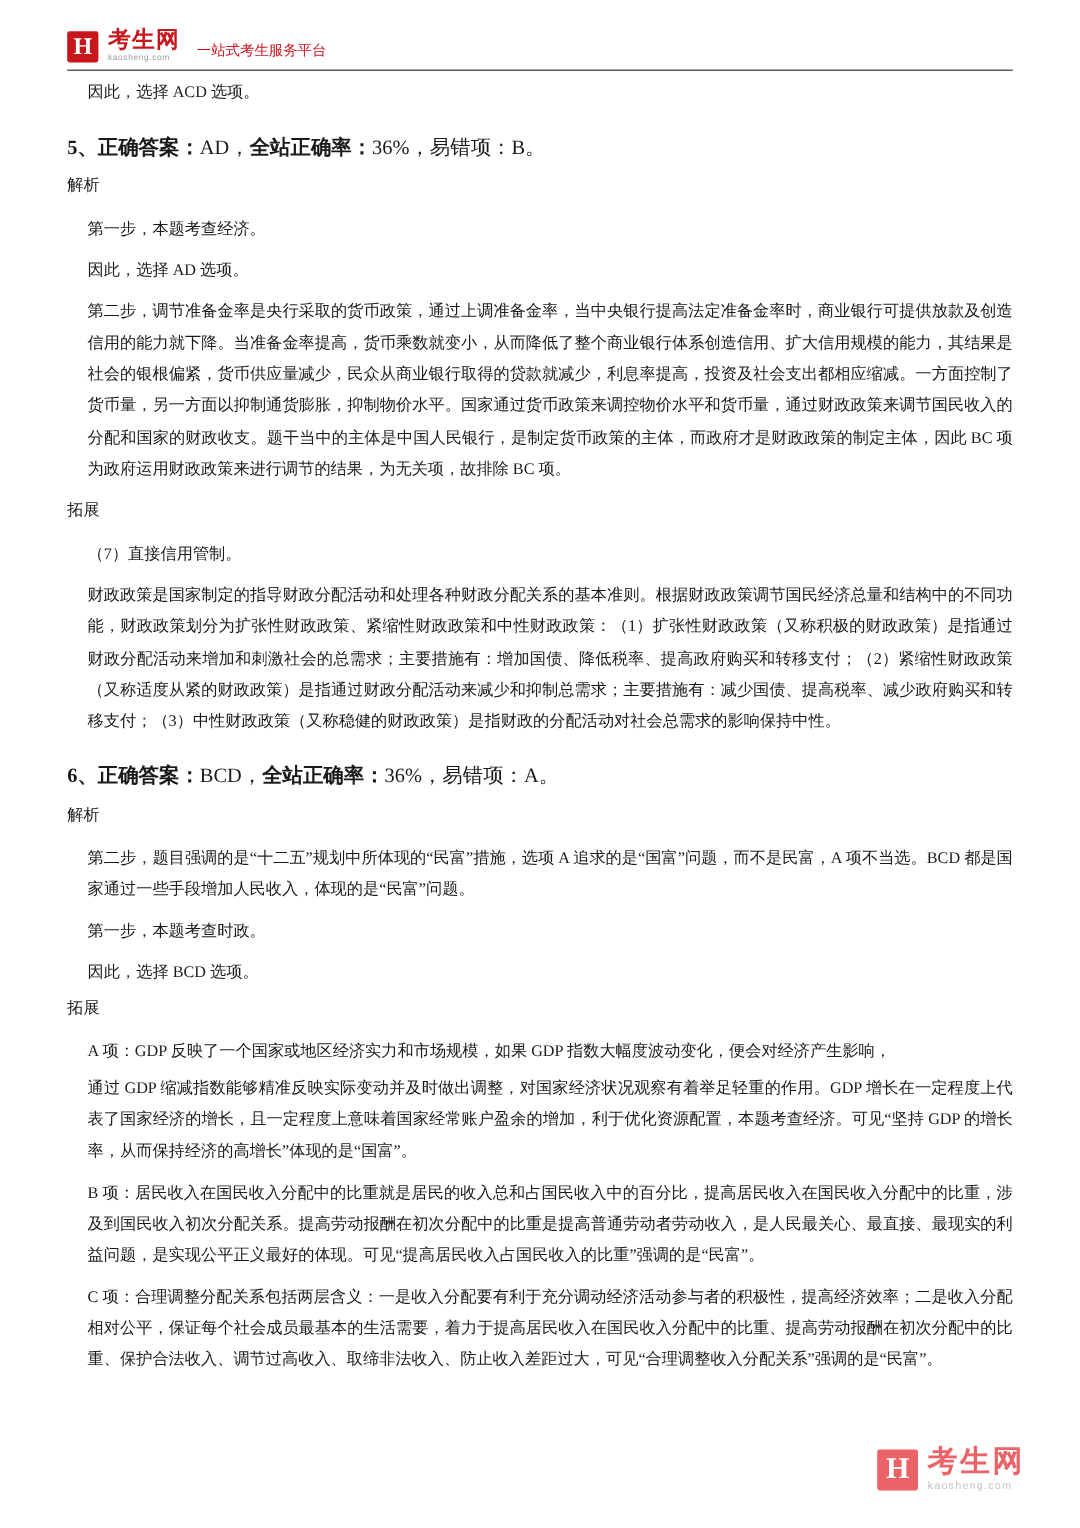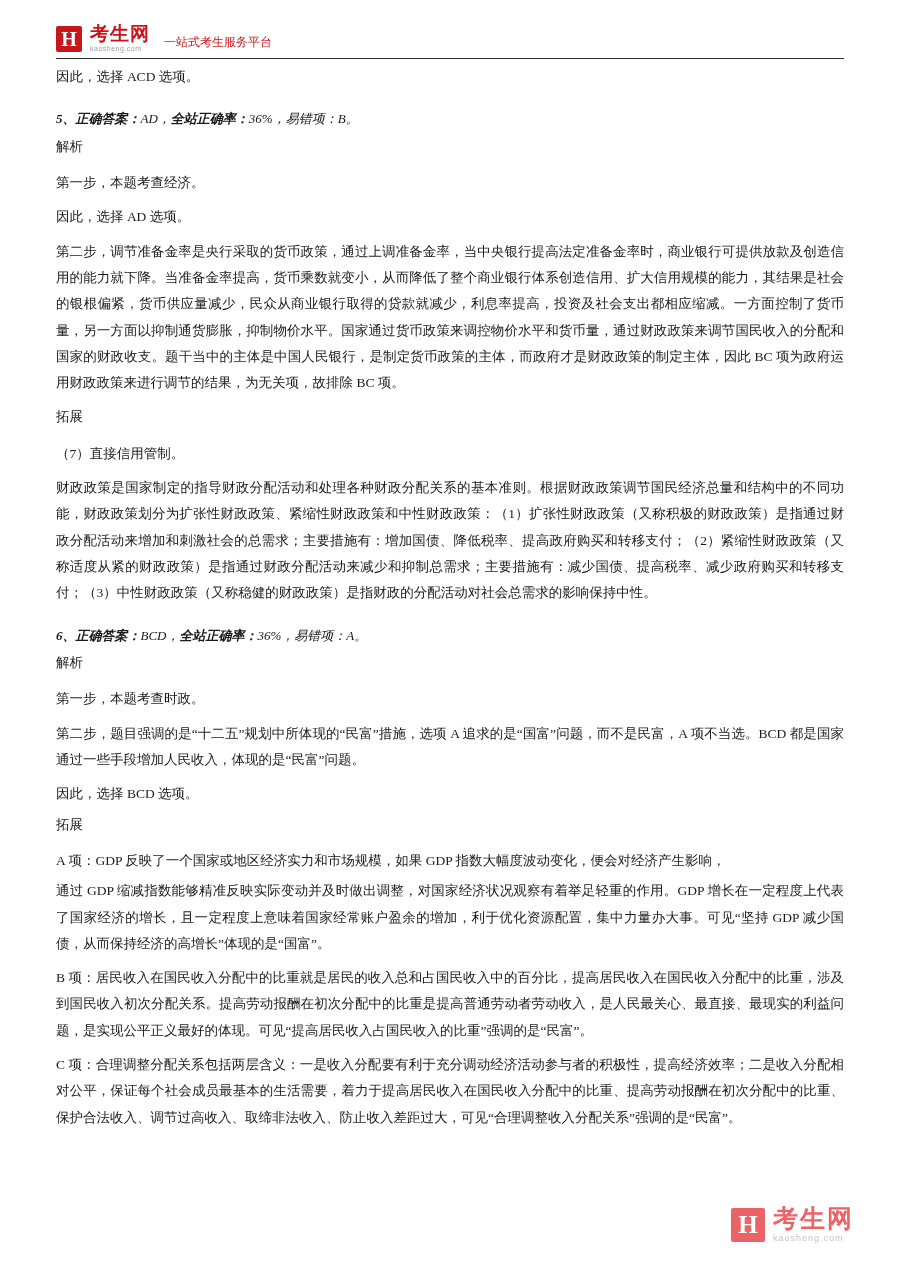--- a/index.html
+++ b/index.html
@@ -77,28 +77,27 @@
     border-top: 1px solid #2f2f2f;
     margin: 6px 0 0 0;
   }
   
   .content {
     padding-top: 12px;
     font-size: 13.5px;
     line-height: 1.95;
   }
   p {
-    margin: 0 0 3px 0;
+    margin: 0 0 3px 17px;
     text-align: justify;
     text-justify: inter-ideograph;
   }
   .q-head {
     margin: 16px 0 2px 0;
-    font-size: 13px;
-    font-style: italic;
+    font-size: 17px;
   }
   .q-head .num,
   .q-head .lbl,
   .q-head .rate-lbl {
     font-weight: bold;
   }
   .q-head .val {
     font-weight: normal;
   }
   .section-label {
@@ -181,26 +180,26 @@
     <p class="para">因此，选择 AD 选项。</p>
     <p class="para">第二步，调节准备金率是央行采取的货币政策，通过上调准备金率，当中央银行提高法定准备金率时，商业银行可提供放款及创造信用的能力就下降。当准备金率提高，货币乘数就变小，从而降低了整个商业银行体系创造信用、扩大信用规模的能力，其结果是社会的银根偏紧，货币供应量减少，民众从商业银行取得的贷款就减少，利息率提高，投资及社会支出都相应缩减。一方面控制了货币量，另一方面以抑制通货膨胀，抑制物价水平。国家通过货币政策来调控物价水平和货币量，通过财政政策来调节国民收入的分配和国家的财政收支。题干当中的主体是中国人民银行，是制定货币政策的主体，而政府才是财政政策的制定主体，因此 BC 项为政府运用财政政策来进行调节的结果，为无关项，故排除 BC 项。</p>
     <p class="section-label">拓展</p>
     <p class="para">（7）直接信用管制。</p>
     <p class="para">财政政策是国家制定的指导财政分配活动和处理各种财政分配关系的基本准则。根据财政政策调节国民经济总量和结构中的不同功能，财政政策划分为扩张性财政政策、紧缩性财政政策和中性财政政策：（1）扩张性财政政策（又称积极的财政政策）是指通过财政分配活动来增加和刺激社会的总需求；主要措施有：增加国债、降低税率、提高政府购买和转移支付；（2）紧缩性财政政策（又称适度从紧的财政政策）是指通过财政分配活动来减少和抑制总需求；主要措施有：减少国债、提高税率、减少政府购买和转移支付；（3）中性财政政策（又称稳健的财政政策）是指财政的分配活动对社会总需求的影响保持中性。</p>
 
     <p class="q-head">
       <span class="num">6、</span><span class="lbl">正确答案：</span><span class="val">BCD，</span><span class="rate-lbl">全站正确率：</span><span class="val">36%，易错项：A。</span>
     </p>
     <p class="section-label">解析</p>
+    <p class="para">第二步，题目强调的是“十二五”规划中所体现的“民富”措施，选项 A 追求的是“国富”问题，而不是民富，A 项不当选。BCD 都是国家通过一些手段增加人民收入，体现的是“民富”问题。</p>
     <p class="para">第一步，本题考查时政。</p>
-    <p class="para">第二步，题目强调的是“十二五”规划中所体现的“民富”措施，选项 A 追求的是“国富”问题，而不是民富，A 项不当选。BCD 都是国家通过一些手段增加人民收入，体现的是“民富”问题。</p>
     <p class="para-tight">因此，选择 BCD 选项。</p>
     <p class="section-label">拓展</p>
     <p class="para-tight">A 项：GDP 反映了一个国家或地区经济实力和市场规模，如果 GDP 指数大幅度波动变化，便会对经济产生影响，</p>
-    <p class="para">通过 GDP 缩减指数能够精准反映实际变动并及时做出调整，对国家经济状况观察有着举足轻重的作用。GDP 增长在一定程度上代表了国家经济的增长，且一定程度上意味着国家经常账户盈余的增加，利于优化资源配置，集中力量办大事。可见“坚持 GDP 减少国债，从而保持经济的高增长”体现的是“国富”。</p>
+    <p class="para">通过 GDP 缩减指数能够精准反映实际变动并及时做出调整，对国家经济状况观察有着举足轻重的作用。GDP 增长在一定程度上代表了国家经济的增长，且一定程度上意味着国家经常账户盈余的增加，利于优化资源配置，本题考查经济。可见“坚持 GDP 的增长率，从而保持经济的高增长”体现的是“国富”。</p>
     <p class="para">B 项：居民收入在国民收入分配中的比重就是居民的收入总和占国民收入中的百分比，提高居民收入在国民收入分配中的比重，涉及到国民收入初次分配关系。提高劳动报酬在初次分配中的比重是提高普通劳动者劳动收入，是人民最关心、最直接、最现实的利益问题，是实现公平正义最好的体现。可见“提高居民收入占国民收入的比重”强调的是“民富”。</p>
     <p class="para">C 项：合理调整分配关系包括两层含义：一是收入分配要有利于充分调动经济活动参与者的积极性，提高经济效率；二是收入分配相对公平，保证每个社会成员最基本的生活需要，着力于提高居民收入在国民收入分配中的比重、提高劳动报酬在初次分配中的比重、保护合法收入、调节过高收入、取缔非法收入、防止收入差距过大，可见“合理调整收入分配关系”强调的是“民富”。</p>
 
   </div>
 
   <div class="watermark">
     <div class="wm-mark">H</div>
     <div class="wm-text-block">
       <span class="wm-cn">考生网</span>
       <span class="wm-en">kaosheng.com</span>

